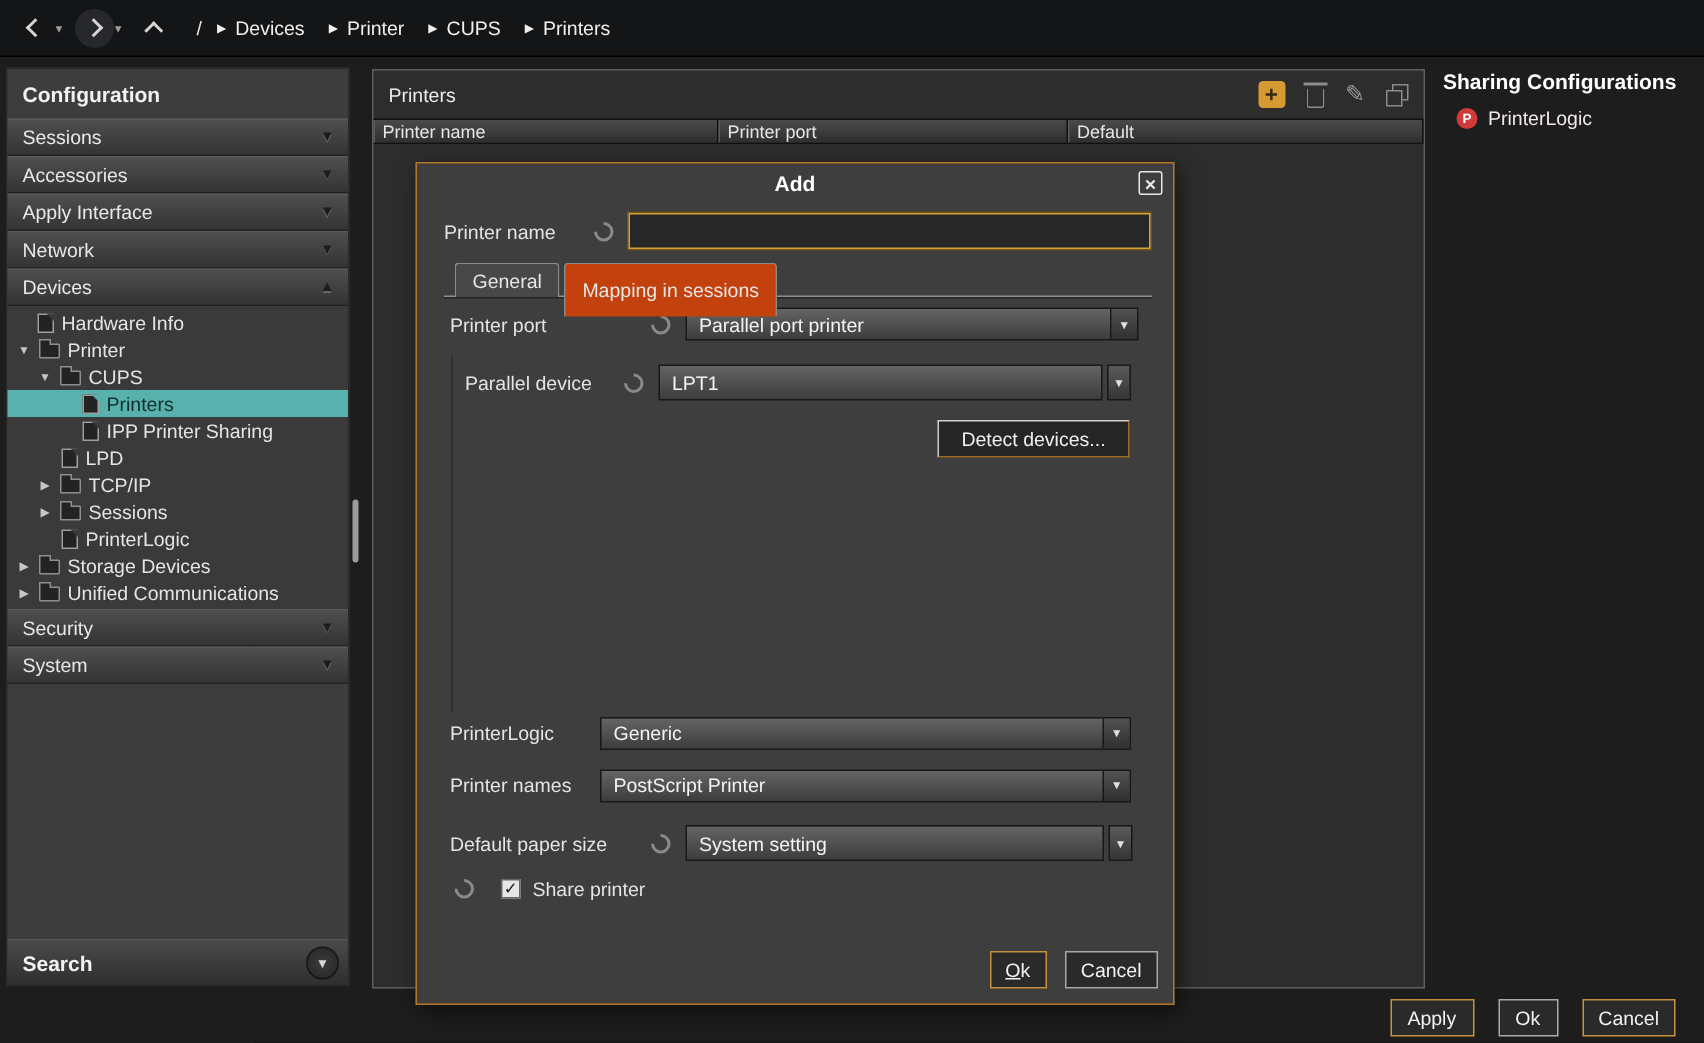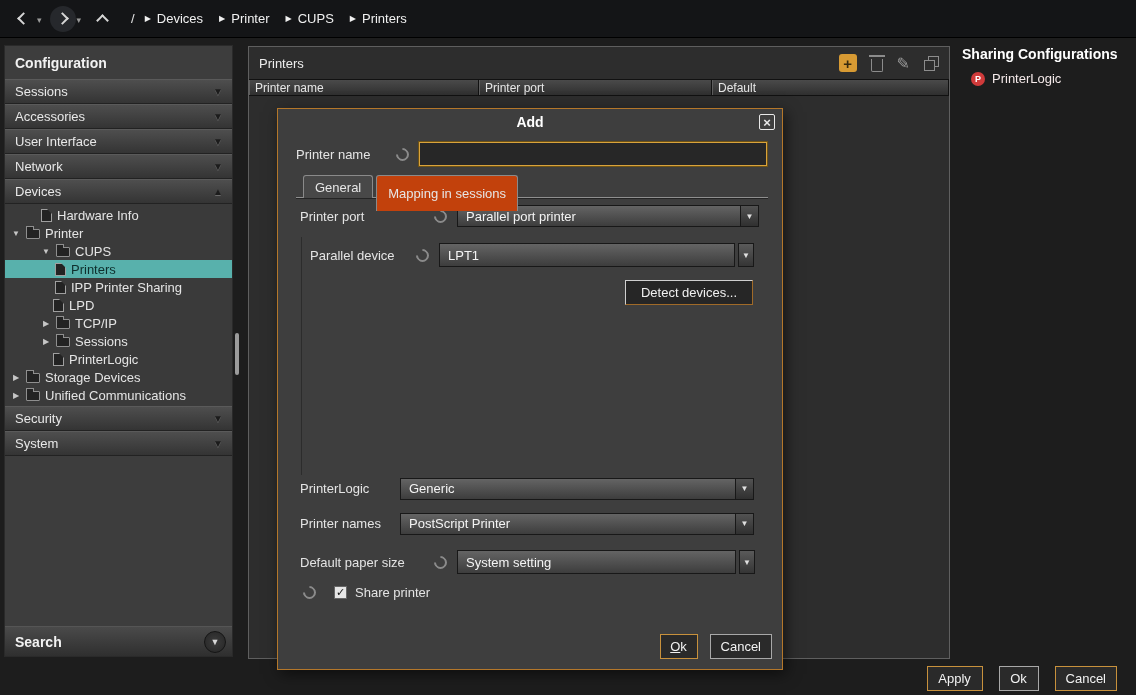--- a/index.html
+++ b/index.html
@@ -27,21 +27,21 @@
   .sidebar-title{height:33px;flex:0 0 33px;display:flex;align-items:center;padding-left:10px;
                  font-weight:bold;font-size:14px;color:#f2f2f2}
   .acc{height:25px;flex:0 0 25px;display:flex;align-items:center;justify-content:space-between;
        padding:0 9px 0 10px;background:linear-gradient(#4e4e4e,#343434);
        border-top:1px solid #5a5a5a;border-bottom:1px solid #222;color:#e8e8e8;cursor:pointer}
   .acc .tri{color:#1c1c1c;font-size:10px;text-shadow:0 1px 0 #6a6a6a}
   .tree{flex:0 0 auto;background:#3a3a3a;padding:2px 0}
   .trow{height:18px;display:flex;align-items:center;gap:5px;color:#e4e4e4;white-space:nowrap;cursor:pointer}
   .trow .exp{width:10px;flex:0 0 10px;font-size:8px;color:#c6c6c6;text-align:center}
   .trow.sel{background:#58b1ac;color:#0f2f2d}
-  .pl6{padding-left:6px}.pl20{padding-left:36px}.pl36{padding-left:48px}.pl50{padding-left:50px}
+  .pl6{padding-left:6px}.pl20{padding-left:20px}.pl36{padding-left:36px}.pl50{padding-left:50px}
   .ifolder{flex:0 0 14px;width:14px;height:10px;background:#232323;border:1px solid #8f8f8f;
            border-radius:1px;position:relative;margin-top:2px}
   .ifolder::before{content:"";position:absolute;left:-1px;top:-4px;width:6px;height:3px;
            background:#232323;border:1px solid #8f8f8f;border-bottom:none}
   .idoc{flex:0 0 11px;width:11px;height:13px;background:#232323;border:1px solid #9f9f9f;position:relative}
   .idoc::before{content:"";position:absolute;right:-1px;top:-1px;border-style:solid;border-width:0 5px 5px 0;
            border-color:transparent #3a3a3a transparent transparent}
   .sel .idoc::before{border-color:transparent #58b1ac transparent transparent}
   .spacer{flex:1}
   .search{height:30px;flex:0 0 30px;display:flex;align-items:center;justify-content:space-between;
@@ -173,21 +173,21 @@
 
     <div class="acc">
         <span>Sessions</span>
         <span class="tri">▼</span>
       </div>
     <div class="acc">
         <span>Accessories</span>
         <span class="tri">▼</span>
       </div>
     <div class="acc">
-        <span>User Interface</span>
+        <span>Apply Interface</span>
         <span class="tri">▼</span>
       </div>
     <div class="acc">
         <span>Network</span>
         <span class="tri">▼</span>
       </div>
     <div class="acc">
         <span>Devices</span>
         <span class="tri">▲</span>
       </div>

